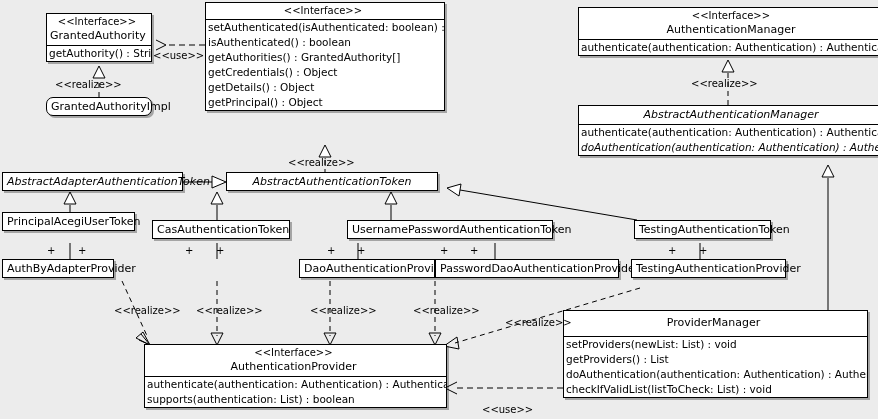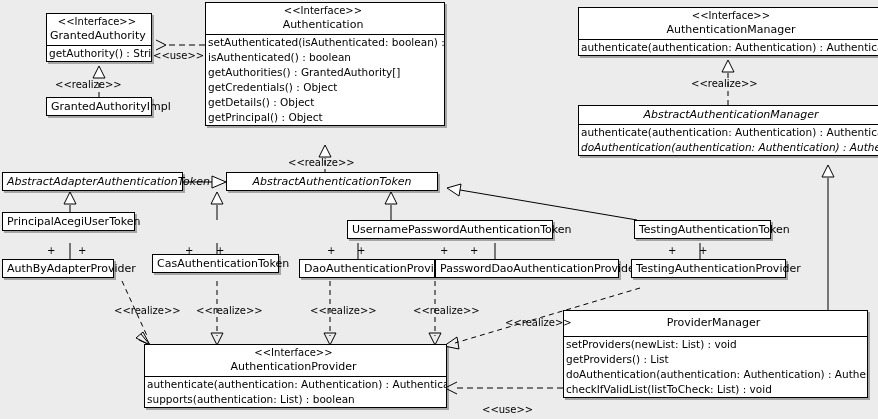--- a/index.html
+++ b/index.html
@@ -225,30 +225,29 @@
     <div class="cls-header">
       <span class="stereo">&lt;&lt;Interface&gt;&gt;</span>
       <span class="cls-name">GrantedAuthority</span>
     </div>
     <div class="cls-divider"></div>
     <div class="cls-members">
       <div class="member">getAuthority() : String</div>
     </div>
   </div>
 
-  <div class="uml-class simple" style="left:46px; top:97px; width:106px;">
+  <div class="uml-class simple" style="left:46px; top:97px; width:106px;border-radius:7px;">
     <div class="cls-header">
       <span class="cls-name">GrantedAuthorityImpl</span>
     </div>
   </div>
 
   <div class="uml-class" style="left:205px; top:2px; width:240px;">
     <div class="cls-header">
       <span class="stereo">&lt;&lt;Interface&gt;&gt;</span>
-      <span class="cls-name">Authentication</span>
     </div>
     <div class="cls-divider"></div>
     <div class="cls-members">
       <div class="member">setAuthenticated(isAuthenticated: boolean) : void</div>
       <div class="member">isAuthenticated() : boolean</div>
       <div class="member">getAuthorities() : GrantedAuthority[]</div>
       <div class="member">getCredentials() : Object</div>
       <div class="member">getDetails() : Object</div>
       <div class="member">getPrincipal() : Object</div>
     </div>
@@ -287,21 +286,21 @@
       <span class="cls-name abstract">AbstractAdapterAuthenticationToken</span>
     </div>
   </div>
 
   <div class="uml-class simple" style="left:2px; top:212px; width:133px;">
     <div class="cls-header">
       <span class="cls-name">PrincipalAcegiUserToken</span>
     </div>
   </div>
 
-  <div class="uml-class simple" style="left:152px; top:220px; width:127px;margin-top:34px;">
+  <div class="uml-class simple" style="left:152px; top:220px; width:138px;">
     <div class="cls-header">
       <span class="cls-name">CasAuthenticationToken</span>
     </div>
   </div>
 
   <div class="uml-class simple" style="left:634px; top:220px; width:137px;">
     <div class="cls-header">
       <span class="cls-name">TestingAuthenticationToken</span>
     </div>
   </div>

